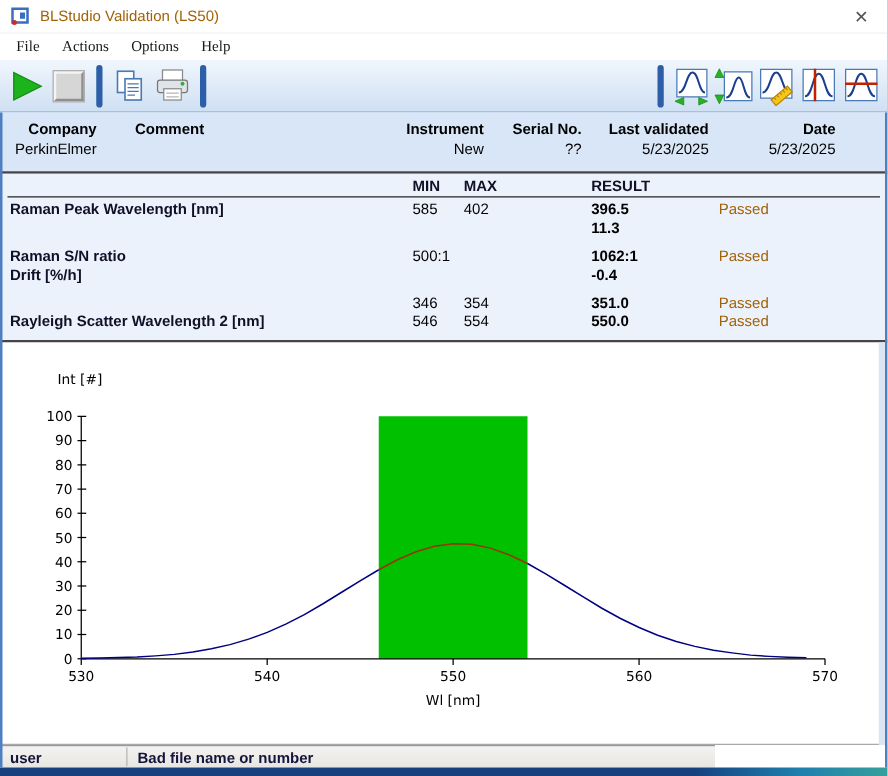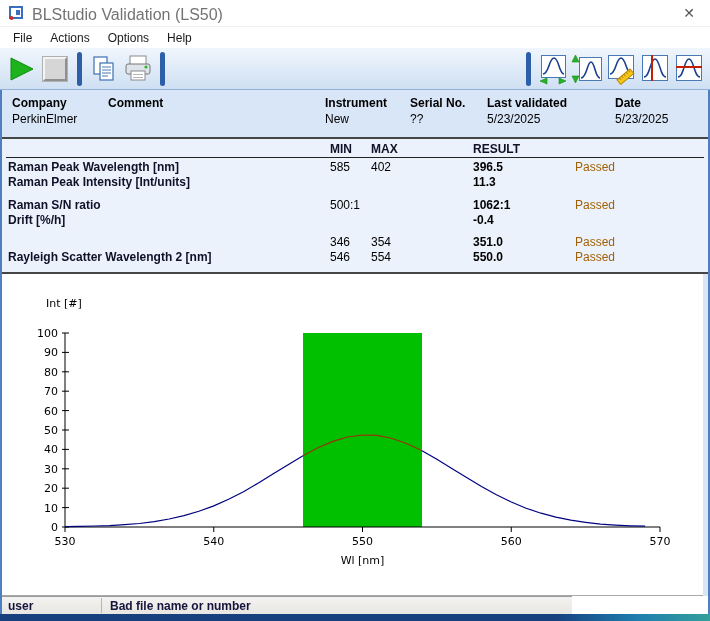--- a/index.html
+++ b/index.html
@@ -4,35 +4,35 @@
 <style>
   html,body{margin:0;padding:0;background:#9aa7b8;}
   *{box-sizing:border-box;}
   .window{
     position:relative;width:710px;height:621px;background:#fff;overflow:hidden;
     font-family:"Liberation Sans",sans-serif;font-size:12px;color:#000;
   }
   
   .titlebar{position:absolute;top:0;left:0;width:710px;height:27px;background:#ffffff;border-bottom:1px solid #f0f0f0;}
   .app-icon{position:absolute;left:8px;top:5px;width:16px;height:16px;}
-  .title-text{position:absolute;left:32px;top:6px;font-size:16px;color:#737373;}
+  .title-text{position:absolute;left:32px;top:6px;font-size:12px;color:#a16207;}
   .close-btn{position:absolute;right:10px;top:4px;width:22px;height:18px;text-align:center;font-size:14px;color:#555;cursor:default;line-height:18px;}
   
   .menubar{position:absolute;top:27px;left:0;width:710px;height:21px;background:#ffffff;display:flex;align-items:center;padding-left:4px;}
-  .menu-item{padding:2px 9px;color:#1a1a1a;font-size:12px;}
+  .menu-item{padding:2px 9px;color:#1a1a1a;font-size:12px;font-family:Liberation Serif, serif;}
   
   .toolbar{position:absolute;top:48px;left:0;width:710px;height:42px;
     background:linear-gradient(#f0f6fd,#cfe0f3);border-bottom:1px solid #8fb0d8;
     display:flex;align-items:center;padding:0 4px;}
   .tbtn{width:32px;height:34px;display:flex;align-items:center;justify-content:center;margin:0 1px;}
   .tsep{width:5px;height:34px;background:#2c5fa8;border-radius:3px;margin:0 5px;}
   .tb-right{position:absolute;right:4px;top:4px;display:flex;align-items:center;}
   .stop-face{width:24px;height:24px;background:#d6d6d6;border-top:2px solid #f4f4f4;border-left:2px solid #f4f4f4;border-bottom:2px solid #8f8f8f;border-right:2px solid #8f8f8f;outline:1px solid #b0b0b0;}
   
-  .infopanel{position:absolute;top:90px;left:0;width:710px;height:47px;background:#d9e6f7;}
+  .infopanel{position:absolute;top:90px;left:0;width:710px;height:47px;background:#d9e6f7;text-align:right;}
   .ifield{position:absolute;top:6px;}
   .ifield .lab{font-weight:bold;display:block;}
   .ifield .val{display:block;margin-top:2px;}
   .fx0{left:12px}.fx1{left:108px}.fx2{left:325px}.fx3{left:410px}.fx4{left:487px}.fx5{left:615px}
   .sep-dark{position:absolute;left:0;width:710px;height:2px;background:#454545;}
   
   .results{position:absolute;top:139px;left:0;width:710px;height:133px;background:#ecf2fb;}
   .hdr-line{position:absolute;top:18px;left:6px;right:6px;height:1px;background:#222;}
   .trow{position:absolute;left:0;right:0;height:15px;}
   .c-label{position:absolute;left:8px;font-weight:bold;color:#101028;white-space:nowrap;}
@@ -188,21 +188,20 @@
     <div class="hdr-line"></div>
 
     <div class="trow" style="top:21px;">
       <span class="c-label">Raman Peak Wavelength [nm]</span>
       <span class="c-min">585</span>
       <span class="c-max">402</span>
       <span class="c-result">396.5</span>
       <span class="c-status">Passed</span>
     </div>
     <div class="trow" style="top:36px;">
-      <span class="c-label">Raman Peak Intensity [Int/units]</span>
       <span class="c-min"></span>
       <span class="c-max"></span>
       <span class="c-result">11.3</span>
       <span class="c-status"></span>
     </div>
     <div class="trow" style="top:59px;">
       <span class="c-label">Raman S/N ratio</span>
       <span class="c-min">500:1</span>
       <span class="c-max"></span>
       <span class="c-result">1062:1</span>

